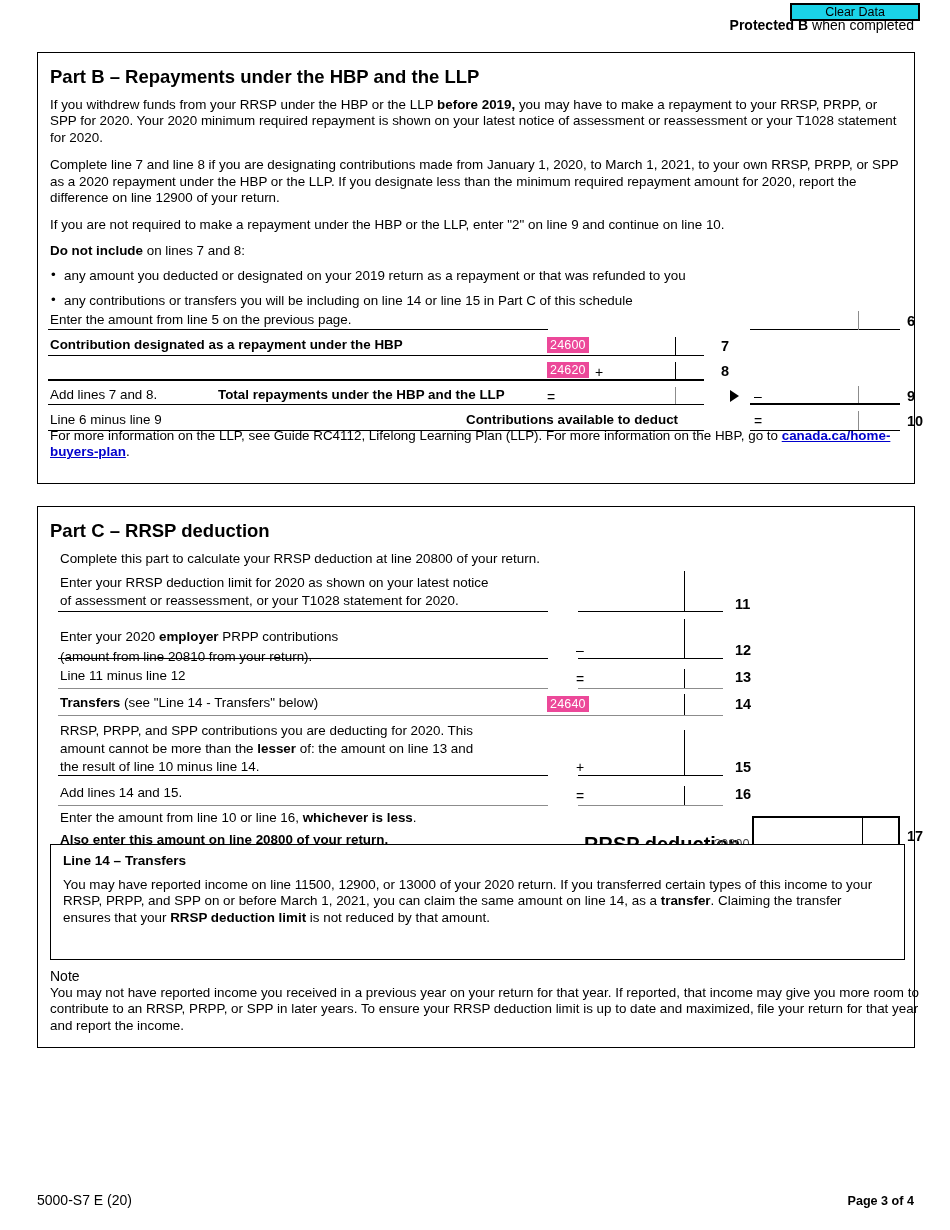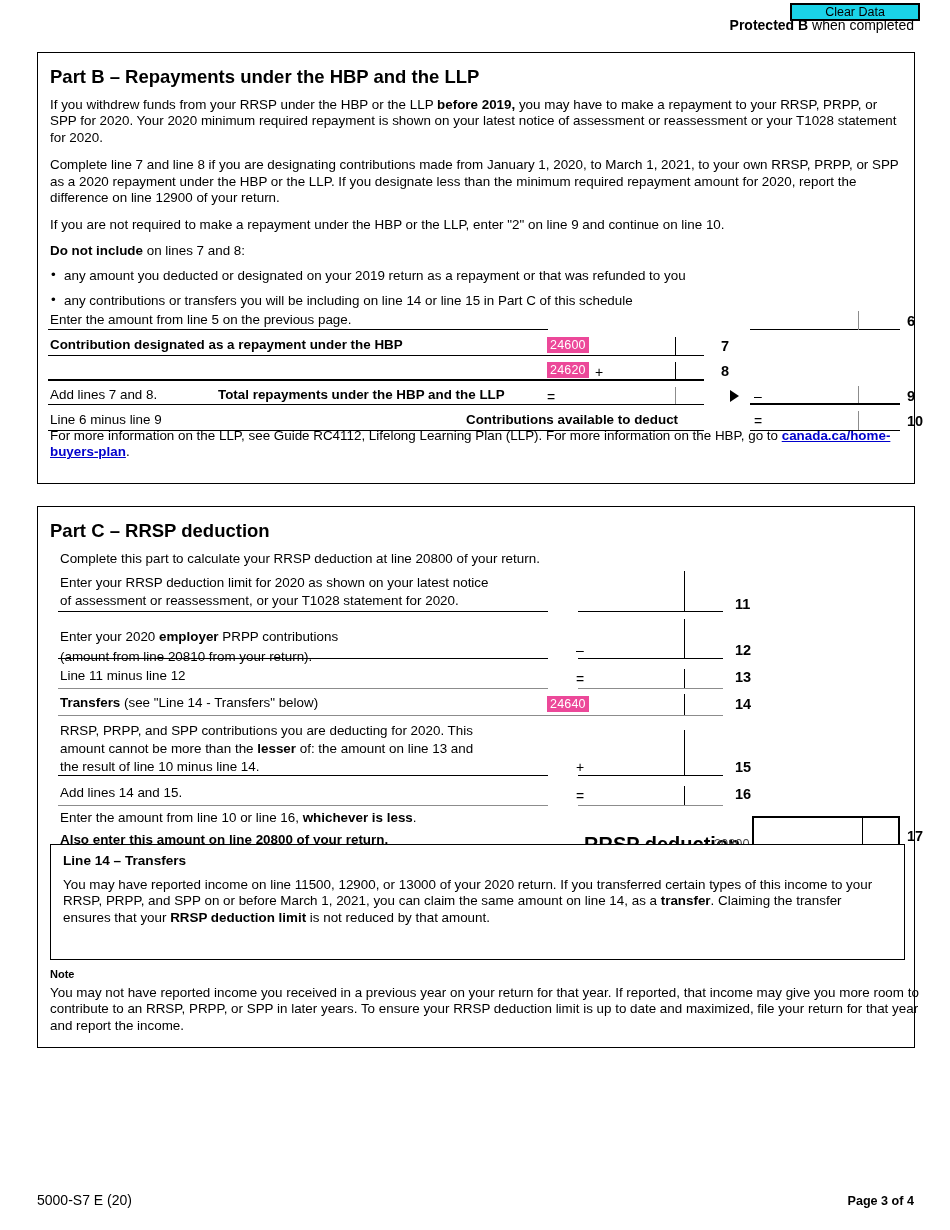--- a/index.html
+++ b/index.html
@@ -157,22 +157,22 @@
   .inner-para {
     font-size: 13.4px;
     line-height: 16.4px;
     margin: 0 14px 10px 12px;
   }
   .inner-para b { font-weight: bold; }
 
   .note-title {
     position: absolute;
     left: 12px; top: 0;
-    font-size: 11px;
-    font-weight: bold;
+    font-size: 14px;
+    font-weight: normal;
   }
 
   
   .link {
     color: #0000cc;
     font-weight: bold;
     text-decoration: underline;
     cursor: pointer;
   }
 

